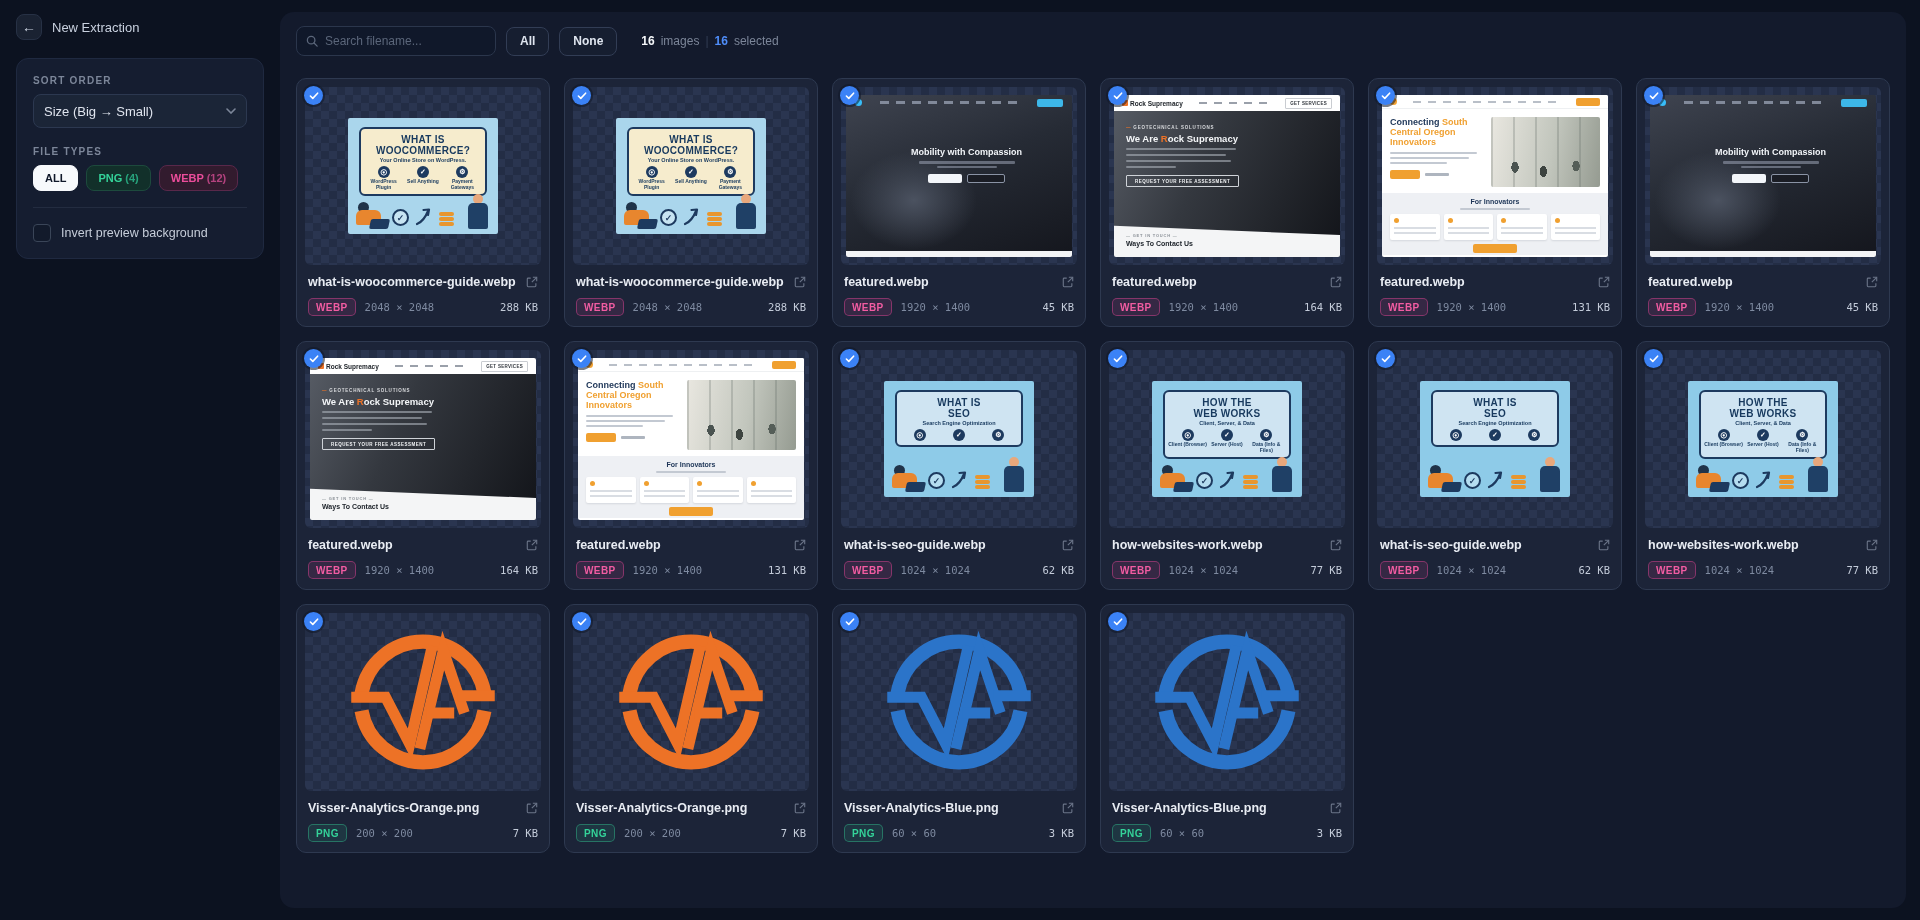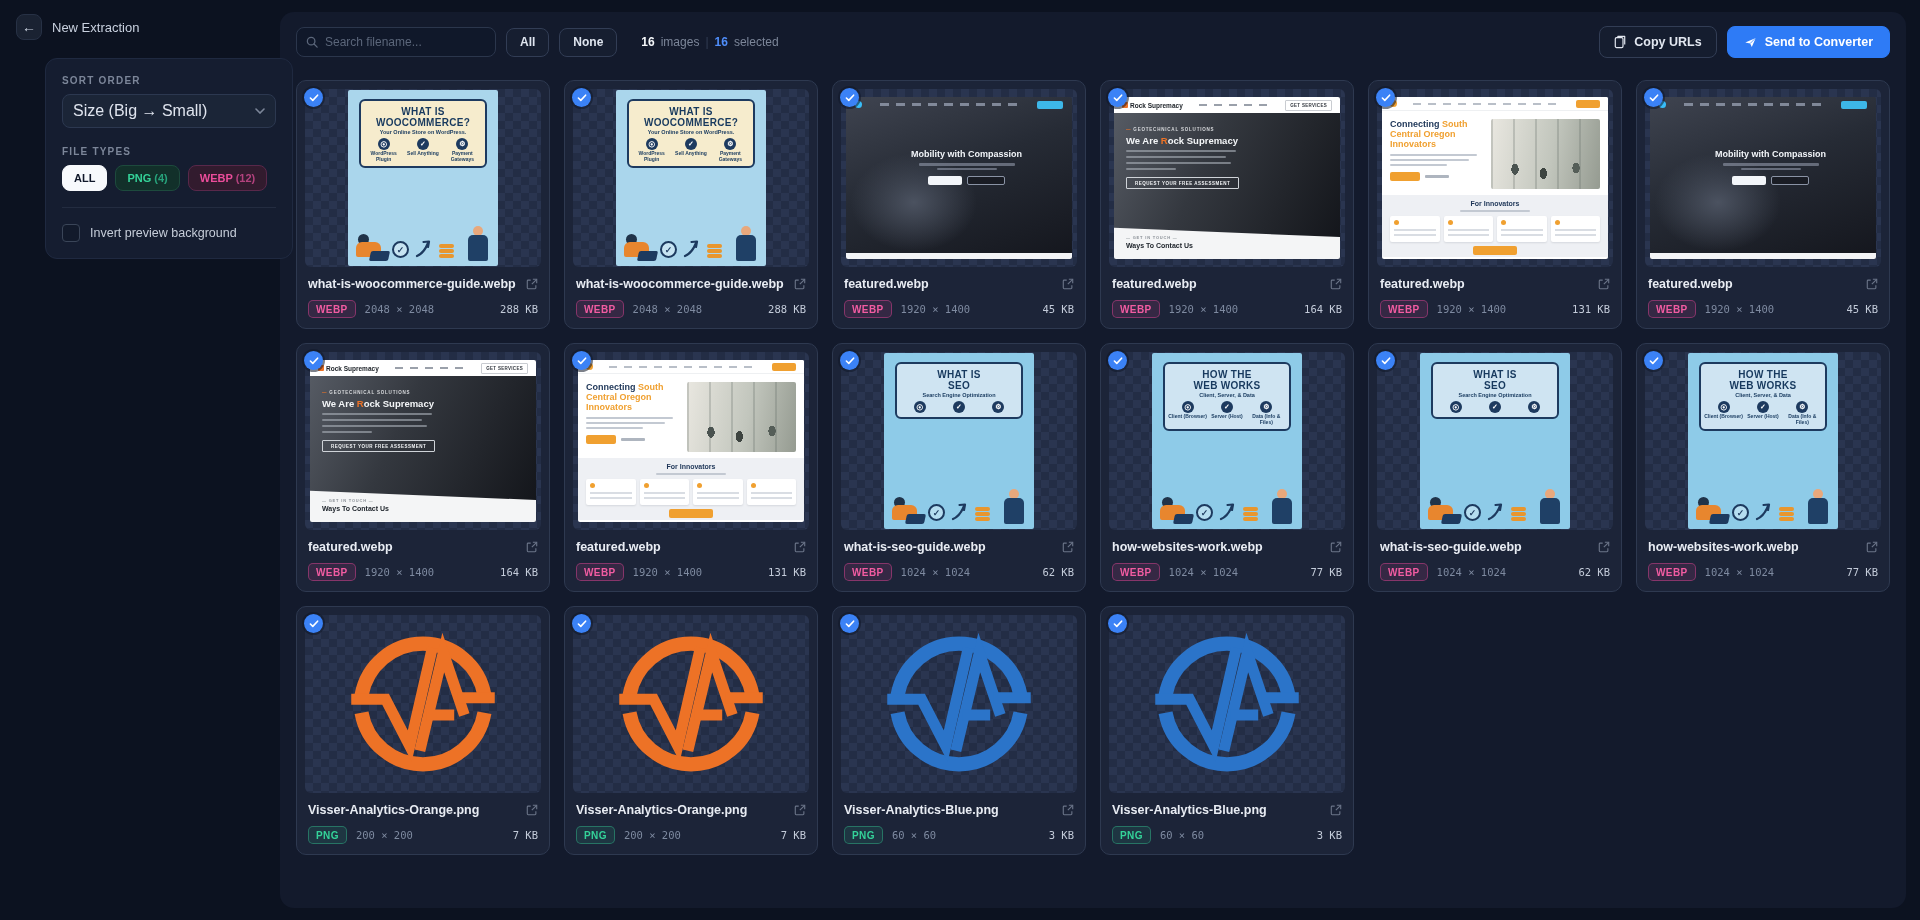--- a/index.html
+++ b/index.html
@@ -15,28 +15,28 @@
   .back-row { position:absolute; top:14px; left:16px; display:flex; align-items:center; gap:10px; z-index:5; }
   .back-btn {
     width:26px; height:26px; border-radius:8px; background:#1a2232; border:1px solid #273145;
     color:#cbd3e0; display:flex; align-items:center; justify-content:center; font-size:14px; cursor:pointer;
   }
   .back-label { font-size:13px; color:#c9d1df; font-weight:500; }
 
   
   .sidebar {
     position:absolute; top:58px; left:16px; width:248px;
-    background:#151d30; border:1px solid #1f2940; border-radius:12px; padding:16px; z-index:4;margin-left:29px;
+    background:#151d30; border:1px solid #1f2940; border-radius:12px; padding:16px; z-index:4;
   }
   .side-label { font-size:10px; font-weight:700; letter-spacing:1.2px; color:#7c8699; margin-bottom:8px; }
   .select-box {
     height:34px; background:#1b2537; border:1px solid #2c3850; border-radius:8px;
     display:flex; align-items:center; justify-content:space-between; padding:0 10px; cursor:pointer;
   }
-  .select-box span { font-size:16px; color:#dfe4ee; }
+  .select-box span { font-size:13px; color:#dfe4ee; }
   .chev { color:#7c8699; }
   .ft-label { margin-top:18px; }
   .pills { display:flex; gap:8px; }
   .pill {
     border-radius:8px; padding:6px 11px; font-size:11px; font-weight:700; cursor:pointer; border:1px solid transparent;
     font-family:"Liberation Sans", sans-serif; white-space:nowrap;
   }
   .pill-all { background:#f7f9fc; color:#10182a; border-color:#f7f9fc; }
   .pill-png { background:#12302a; color:#34d399; border-color:#1d4a3d; }
   .pill-png .cnt { color:#27a37c; font-weight:600; }
@@ -109,21 +109,21 @@
   .meta-row { display:flex; align-items:center; margin-top:9px; padding:0 3px 2px; }
   .badge {
     font-size:10px; font-weight:700; letter-spacing:.4px; padding:2.5px 7px; border-radius:5px;
   }
   .badge-webp { color:#f25ca2; background:rgba(236,72,153,.12); border:1px solid rgba(236,72,153,.45); }
   .badge-png  { color:#34d399; background:rgba(52,211,153,.10); border:1px solid rgba(52,211,153,.40); }
   .dims { font-family:"DejaVu Sans Mono", monospace; font-size:10.5px; color:#7e8aa0; margin-left:9px; }
   .fsize { font-family:"DejaVu Sans Mono", monospace; font-size:10.5px; color:#c3cbd9; margin-left:auto; }
 
   
-  .illo { width:150px; height:176px; position:relative; border-radius:2px; overflow:hidden; }
+  .illo { width:150px; height:116px; position:relative; border-radius:2px; overflow:hidden; }
   .illo-panel {
     margin:9px auto 0; width:128px; border:2px solid #1d3a5f; border-radius:6px; padding:5px 3px 4px; text-align:center;
   }
   .illo-t1 { font-size:10px; font-weight:800; color:#17395e; letter-spacing:.3px; }
   .illo-t2 { font-size:10px; font-weight:800; color:#17395e; letter-spacing:.3px; }
   .illo-sub { font-size:5.5px; font-weight:700; color:#17395e; margin-top:1px; }
   .illo-icons { display:flex; justify-content:space-around; margin-top:3px; }
   .illo-ic { width:33%; display:flex; flex-direction:column; align-items:center; gap:1px; }
   .ic-g {
     width:12px; height:12px; border-radius:50%; background:#1d3a5f; color:#fff; font-size:7px;
@@ -282,40 +282,20 @@
     </div>
     <button class="tb-btn">All</button>
     <button class="tb-btn">None</button>
     <div class="count-txt">
       <span class="n-white">16</span>
       <span>images</span>
       <span class="sep">|</span>
       <span class="n-blue">16</span>
       <span>selected</span>
     </div>
-    <div class="tb-right">
-      <button class="copy-btn">
-        <span>
-          <svg width="12" height="14" viewBox="0 0 14 16">
-              <rect x="1.5" y="3" width="9" height="11.5" rx="1.5" stroke="#e2e7f0" stroke-width="1.4" fill="none"></rect>
-              <path d="M4.5 3 V1.5 H12.5 V11" stroke="#e2e7f0" stroke-width="1.4" fill="none" stroke-linejoin="round"></path>
-            </svg>
-        </span>
-        <span>Copy URLs</span>
-      </button>
-      <button class="send-btn">
-        <span>
-          <svg width="13" height="13" viewBox="0 0 20 20">
-              <path d="M2 10 L18 3 L12 17 L9.5 11.5 Z" fill="#ffffff"></path>
-              <path d="M9.5 11.5 L18 3" stroke="#2e7bf6" stroke-width="1.2"></path>
-            </svg>
-        </span>
-        <span>Send to Converter</span>
-      </button>
-    </div>
   </div>
 
   <div class="grid" id="grid">
   <div class="card">
     <div class="checkbadge">
       <svg width="10" height="8" viewBox="0 0 12 10">
             <path d="M1.5 5 L4.5 8 L10.5 1.5" stroke="#ffffff" stroke-width="2" fill="none" stroke-linecap="round" stroke-linejoin="round"></path>
           </svg>
     </div>
     <div class="preview">

